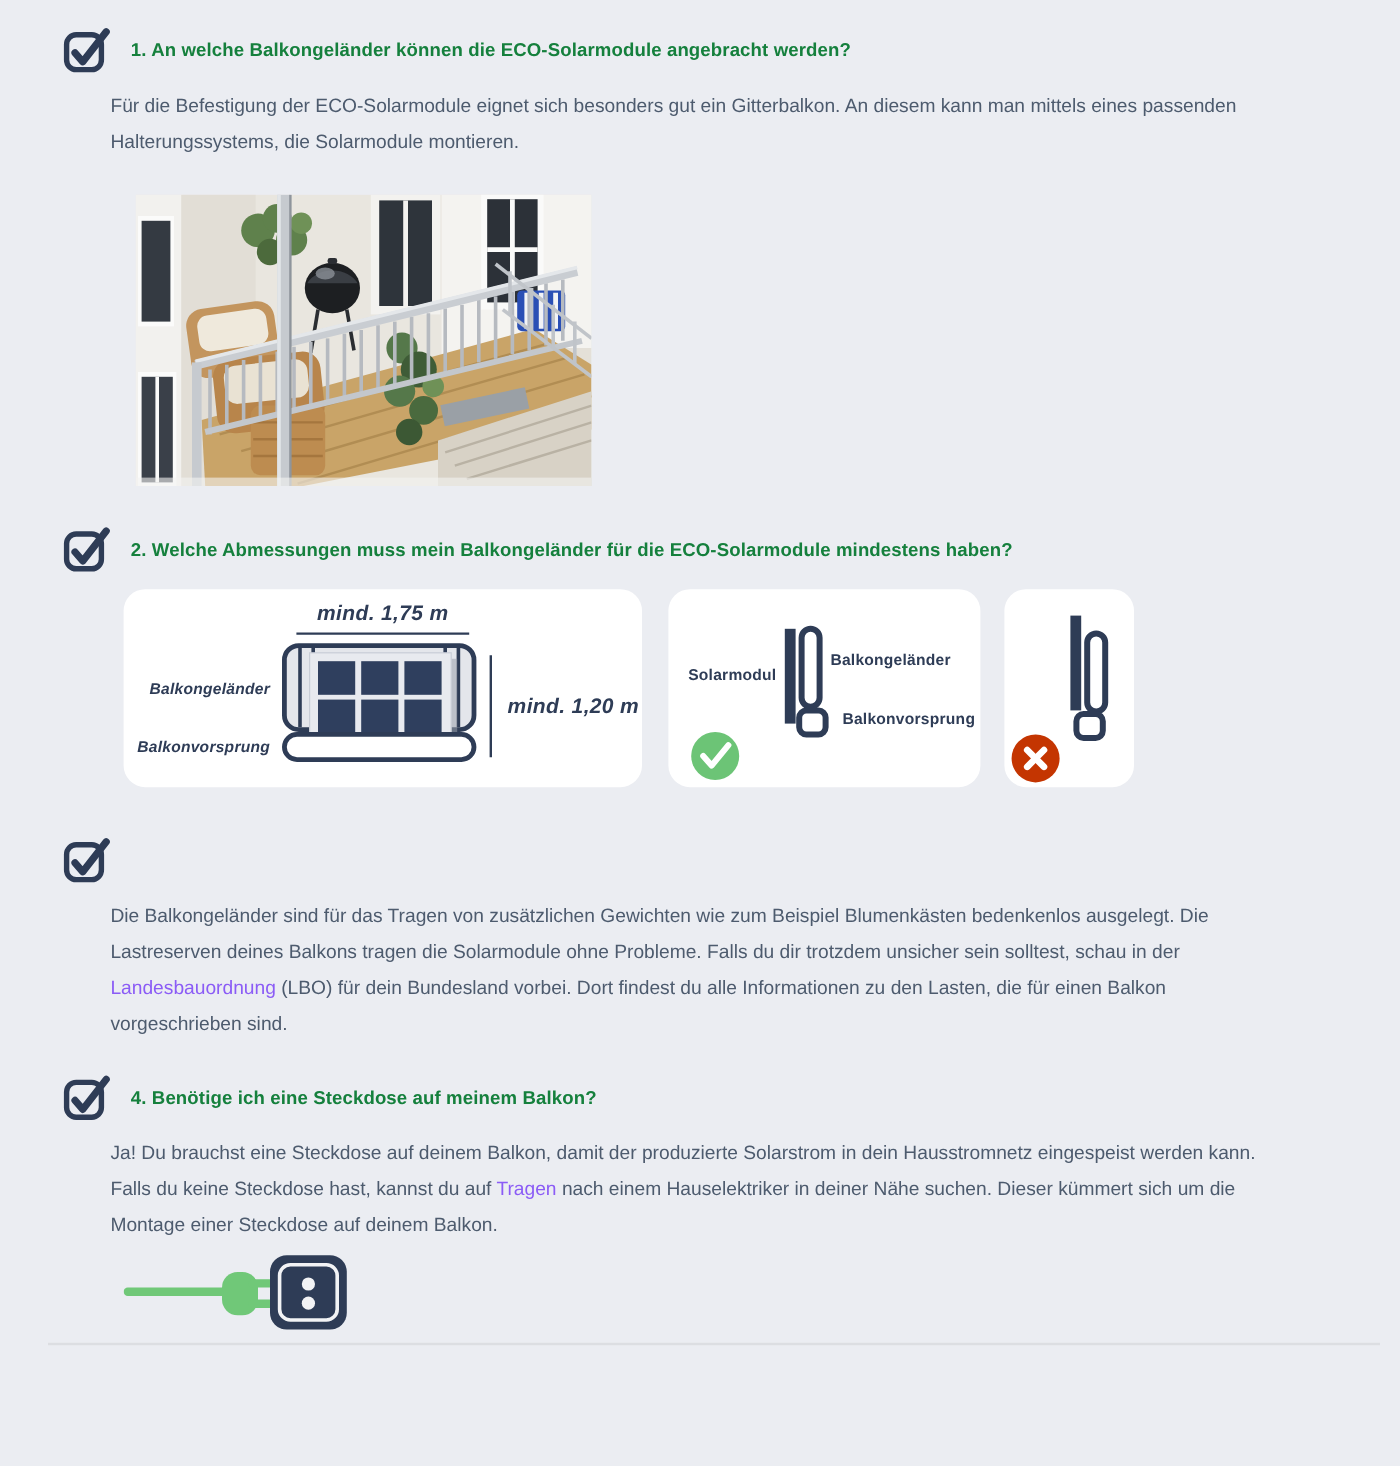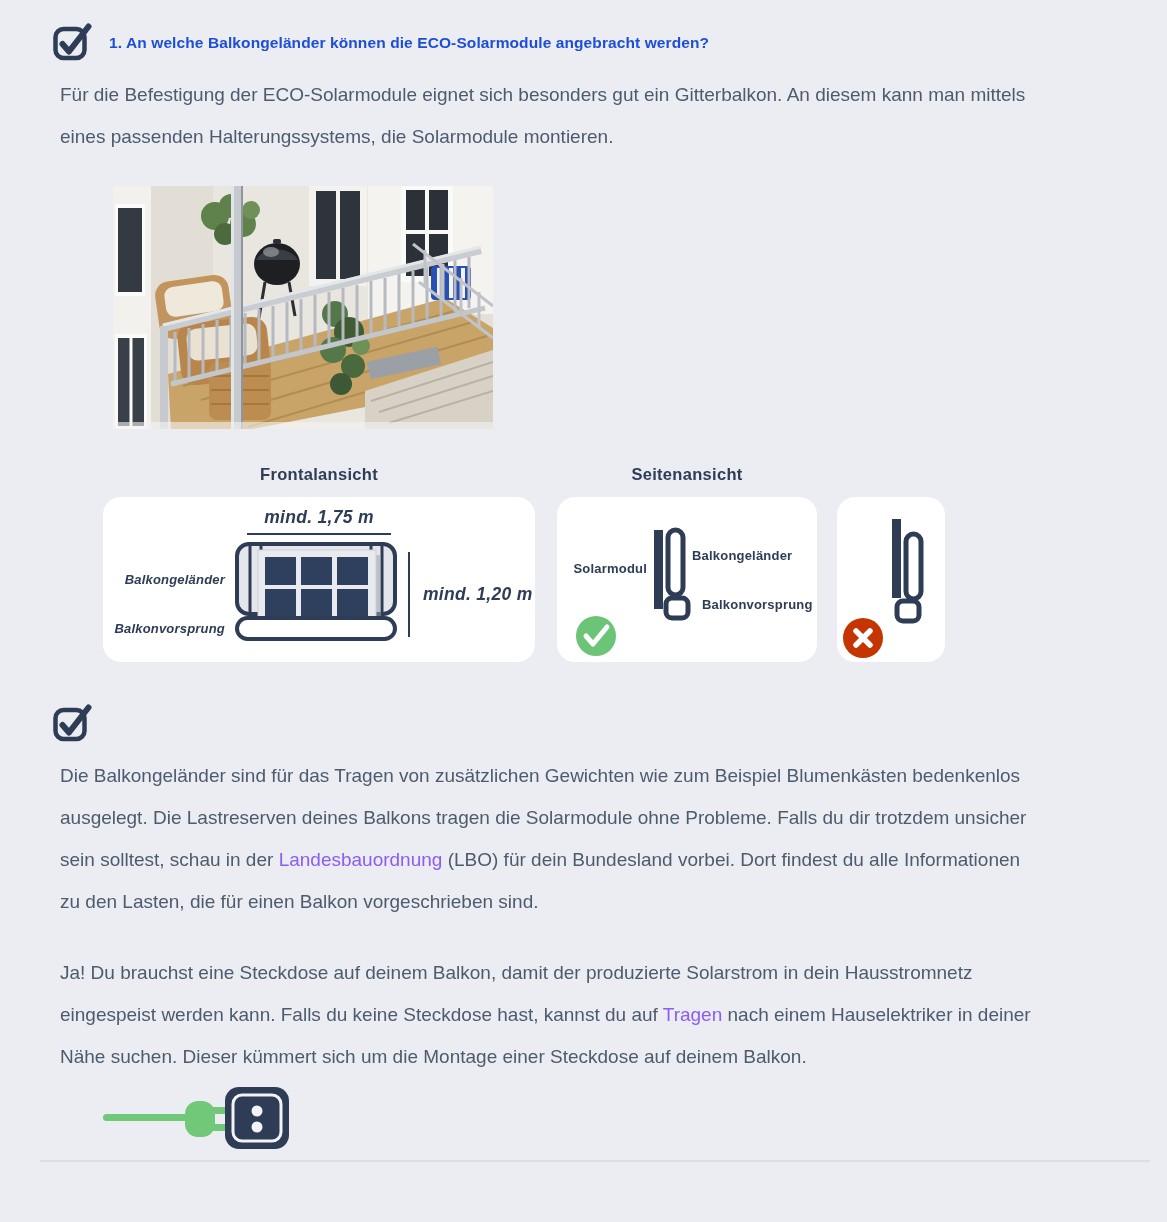--- a/index.html
+++ b/index.html
@@ -10,27 +10,27 @@
     font-family:"Liberation Sans", sans-serif;
     overflow:hidden;
     color:#4d5b6e;
   }
   .page { padding-top:25px; }
 
   .q-row { display:flex; align-items:flex-start; margin-left:52px; }
   .checkbox-icon { width:40px; height:40px; flex:0 0 40px; margin-top:-3px; }
   .q-title {
     margin:9px 0 0 17px;
-    font-size:15.5px; font-weight:bold; color:#1d4ed8;
+    font-size:15.5px; font-weight:bold; color:#15803d;
     letter-spacing:0.1px;
   }
   .answer {
-    margin:12px 0 0 60px;
+    margin:12px 0 0 92px;
     width:985px;
-    font-size:19px; line-height:42px; color:#4d5b6e;
+    font-size:16px; line-height:30px; color:#4d5b6e;
   }
   .answer a.green-link { color:#8b5cf6; text-decoration:none; cursor:pointer; }
 
   .photo-wrap { margin:28px 0 0 113px; width:380px; height:243px; overflow:hidden; }
   .photo-wrap svg { display:block; }
 
   .sec-2 { margin-top:36px; }
   .sec-3 { margin-top:44px; }
   .sec-4 { margin-top:29px; }
 
@@ -197,25 +197,28 @@
           <line x1="348" y1="92" x2="348" y2="128"></line>
             <line x1="366" y1="106" x2="366" y2="142"></line>
         </g>
 
         <rect x="0" y="236" width="380" height="7" fill="#f4f3f1" opacity="0.6"></rect>
       </svg>
     </div>
   </section>
 
   <section class="sec-2">
-
-    <div class="diagram-titles">
-      <div class="diagram-title front-title">Frontalansicht</div>
-      <div class="diagram-title side-title">Seitenansicht</div>
-    </div>
+    <div class="q-row">
+      <svg class="checkbox-icon" viewBox="0 0 40 40">
+        <rect x="3.5" y="7" width="29" height="29" rx="8" fill="none" stroke="#2e3c56" stroke-width="4.5"></rect>
+        <path d="M10.5 22 L17 29.5 L36.5 4.5" fill="none" stroke="#2e3c56" stroke-width="6" stroke-linecap="round" stroke-linejoin="round"></path>
+      </svg>
+      <h3 class="q-title">2. Welche Abmessungen muss mein Balkongeländer für die ECO-Solarmodule mindestens haben?</h3>
+    </div>
+
 
     <div class="diagram-cards">
 
       <div class="card card-front">
         <svg width="432" height="165" viewBox="0 0 432 165">
           <text class="dg-big" x="216" y="26" text-anchor="middle">mind. 1,75 m</text>
           <line x1="144" y1="37" x2="288" y2="37" stroke="#2e3c56" stroke-width="2"></line>
 
           <rect x="134" y="47" width="158" height="70" rx="12" fill="#e4e6eb" stroke="#2e3c56" stroke-width="4"></rect>
           <g stroke="#2e3c56" stroke-width="3">
@@ -279,20 +282,27 @@
     <div class="q-row">
       <svg class="checkbox-icon" viewBox="0 0 40 40">
         <rect x="3.5" y="7" width="29" height="29" rx="8" fill="none" stroke="#2e3c56" stroke-width="4.5"></rect>
         <path d="M10.5 22 L17 29.5 L36.5 4.5" fill="none" stroke="#2e3c56" stroke-width="6" stroke-linecap="round" stroke-linejoin="round"></path>
       </svg>
     </div>
     <p class="answer"><span>Die Balkongeländer sind für das Tragen von zusätzlichen Gewichten wie zum Beispiel Blumenkästen bedenkenlos ausgelegt. Die Lastreserven deines Balkons tragen die Solarmodule ohne Probleme. Falls du dir trotzdem unsicher sein solltest, schau in der </span><a href="#" class="green-link">Landesbauordnung</a><span> (LBO) für dein Bundesland vorbei. Dort findest du alle Informationen zu den Lasten, die für einen Balkon vorgeschrieben sind.</span></p>
   </section>
 
   <section class="sec-4">
+    <div class="q-row">
+      <svg class="checkbox-icon" viewBox="0 0 40 40">
+        <rect x="3.5" y="7" width="29" height="29" rx="8" fill="none" stroke="#2e3c56" stroke-width="4.5"></rect>
+        <path d="M10.5 22 L17 29.5 L36.5 4.5" fill="none" stroke="#2e3c56" stroke-width="6" stroke-linecap="round" stroke-linejoin="round"></path>
+      </svg>
+      <h3 class="q-title">4. Benötige ich eine Steckdose auf meinem Balkon?</h3>
+    </div>
     <p class="answer"><span>Ja! Du brauchst eine Steckdose auf deinem Balkon, damit der produzierte Solarstrom in dein Hausstromnetz eingespeist werden kann. Falls du keine Steckdose hast, kannst du auf </span><a href="#" class="green-link">Tragen</a><span> nach einem Hauselektriker in deiner Nähe suchen. Dieser kümmert sich um die Montage einer Steckdose auf deinem Balkon.</span></p>
 
     <div class="plug-wrap">
       <svg width="190" height="64" viewBox="0 0 190 64">
         <g>
           <rect x="0" y="28" width="88" height="7" rx="3.5" fill="#70c878"></rect>
           <rect x="82" y="15" width="30" height="36" rx="13" fill="#70c878"></rect>
           <rect x="104" y="21" width="22" height="7" rx="3.5" fill="#70c878"></rect>
           <rect x="104" y="38" width="22" height="7" rx="3.5" fill="#70c878"></rect>
         </g>

